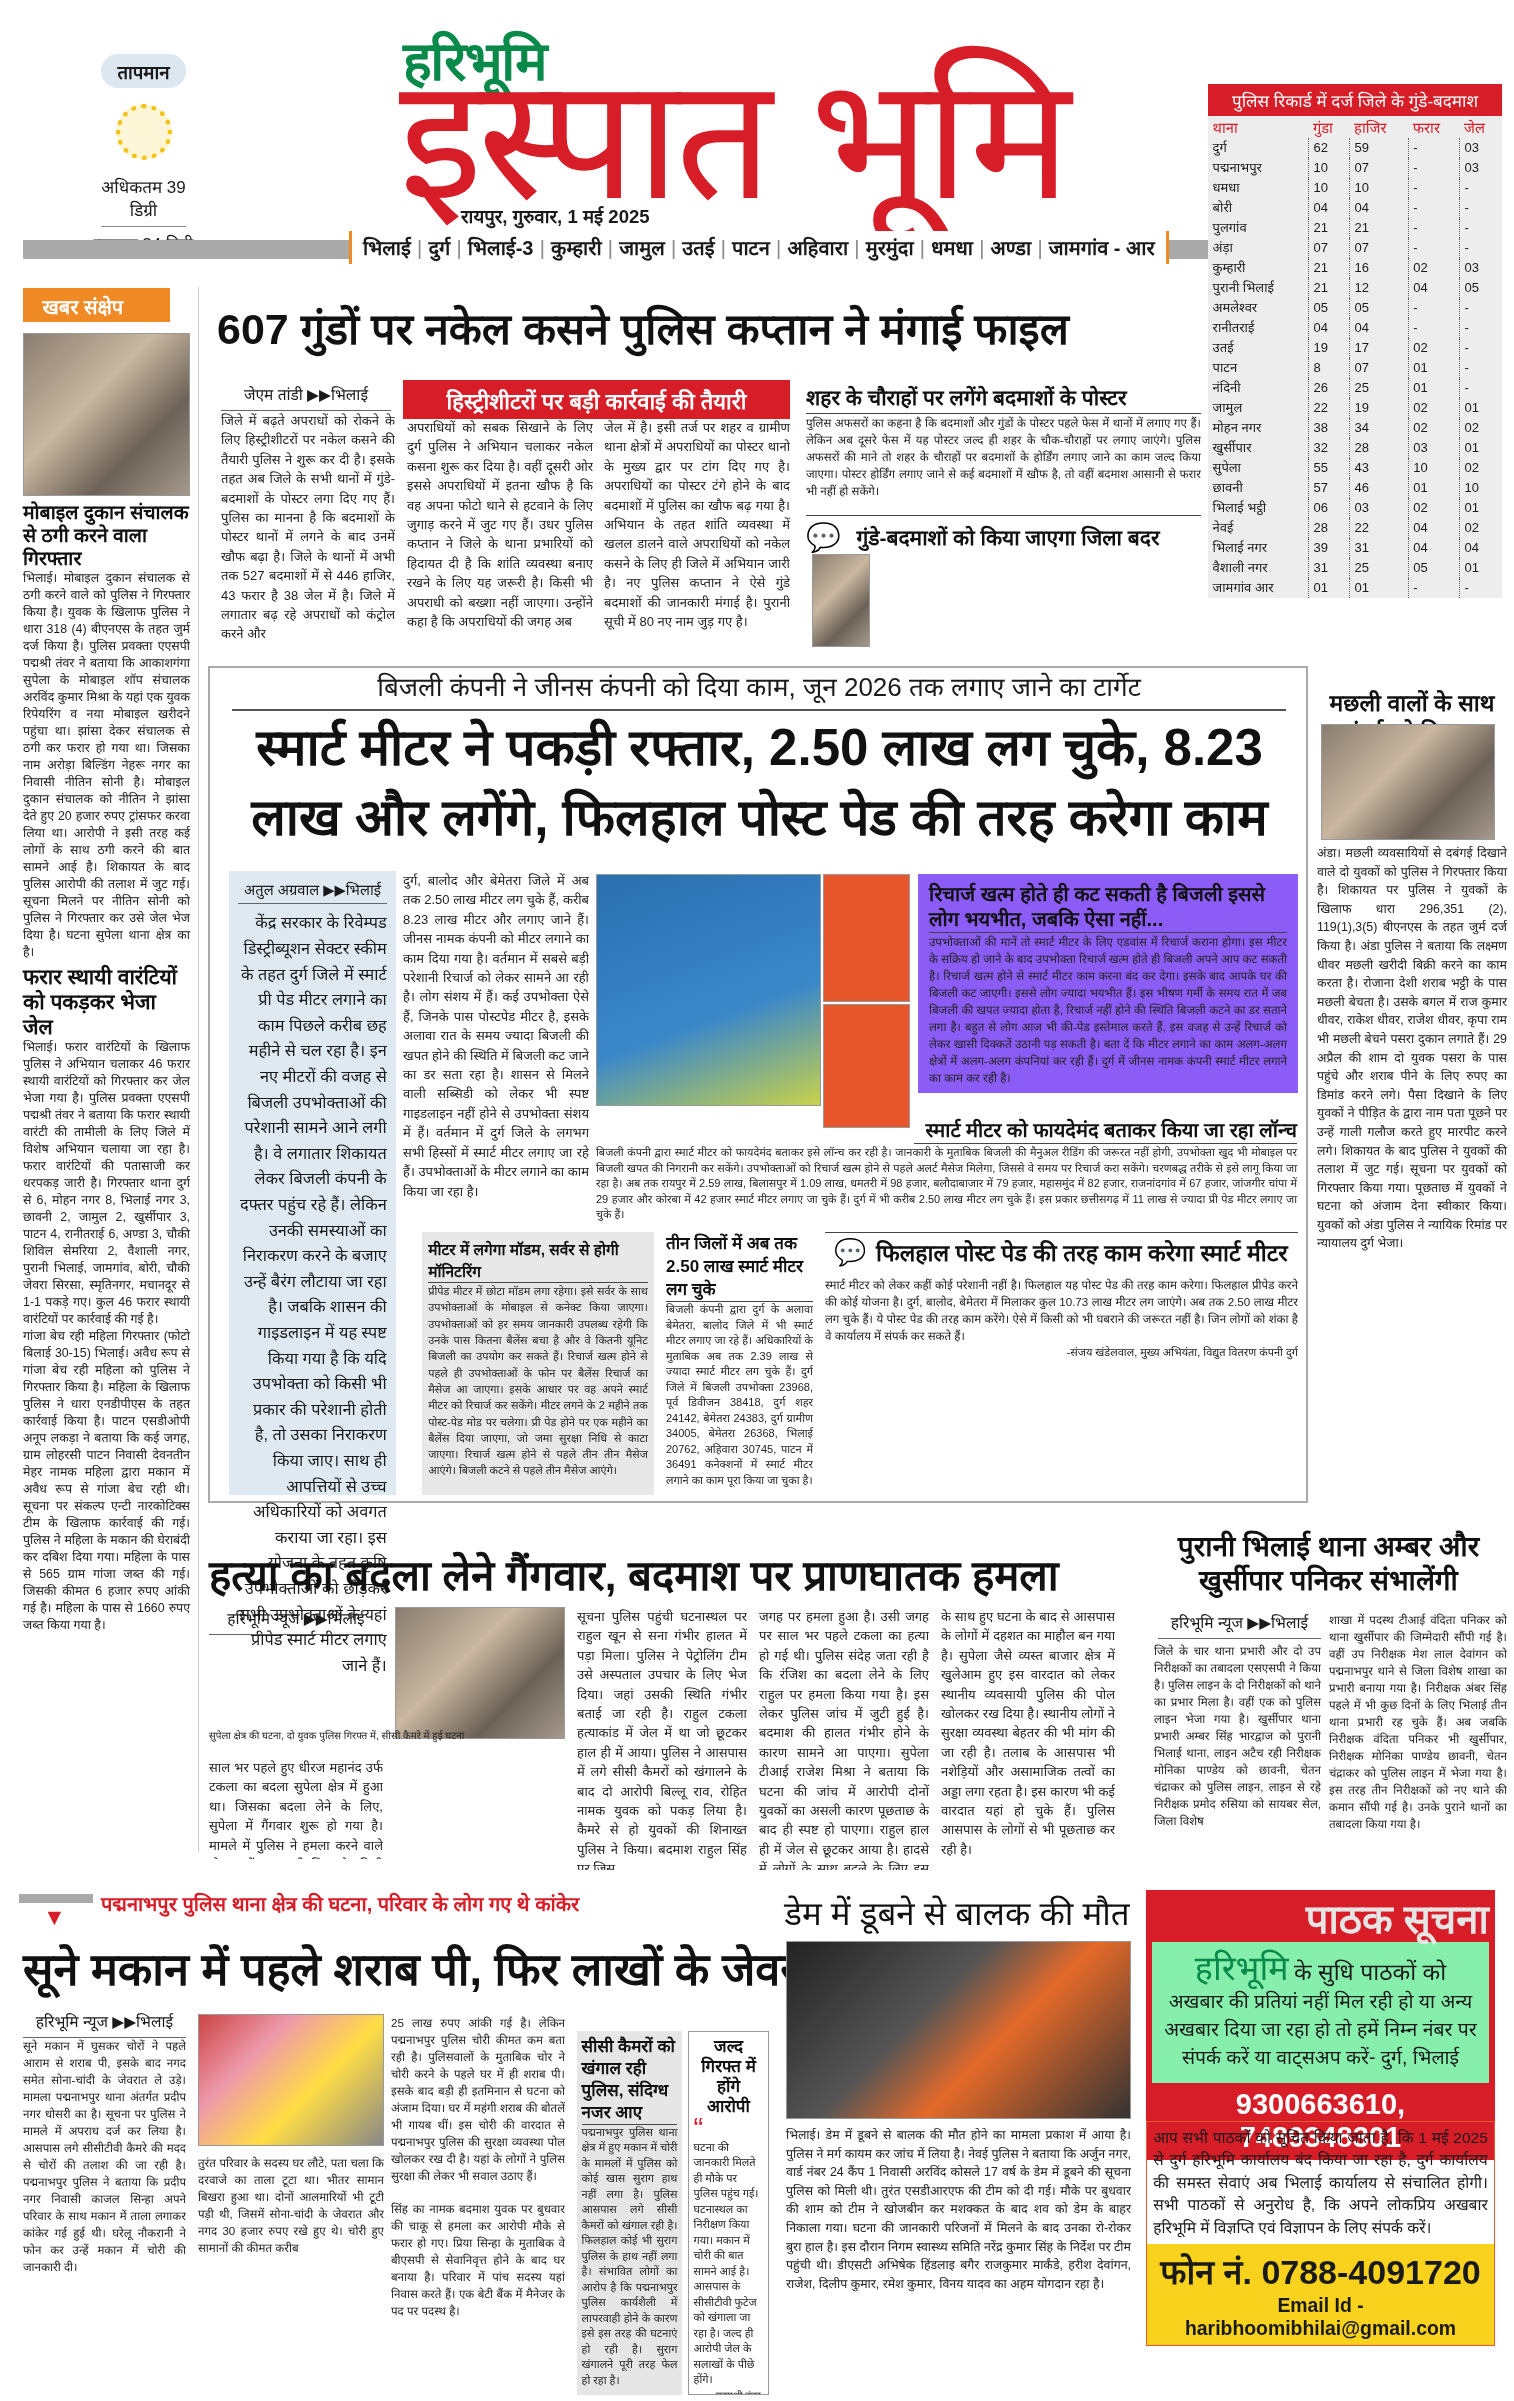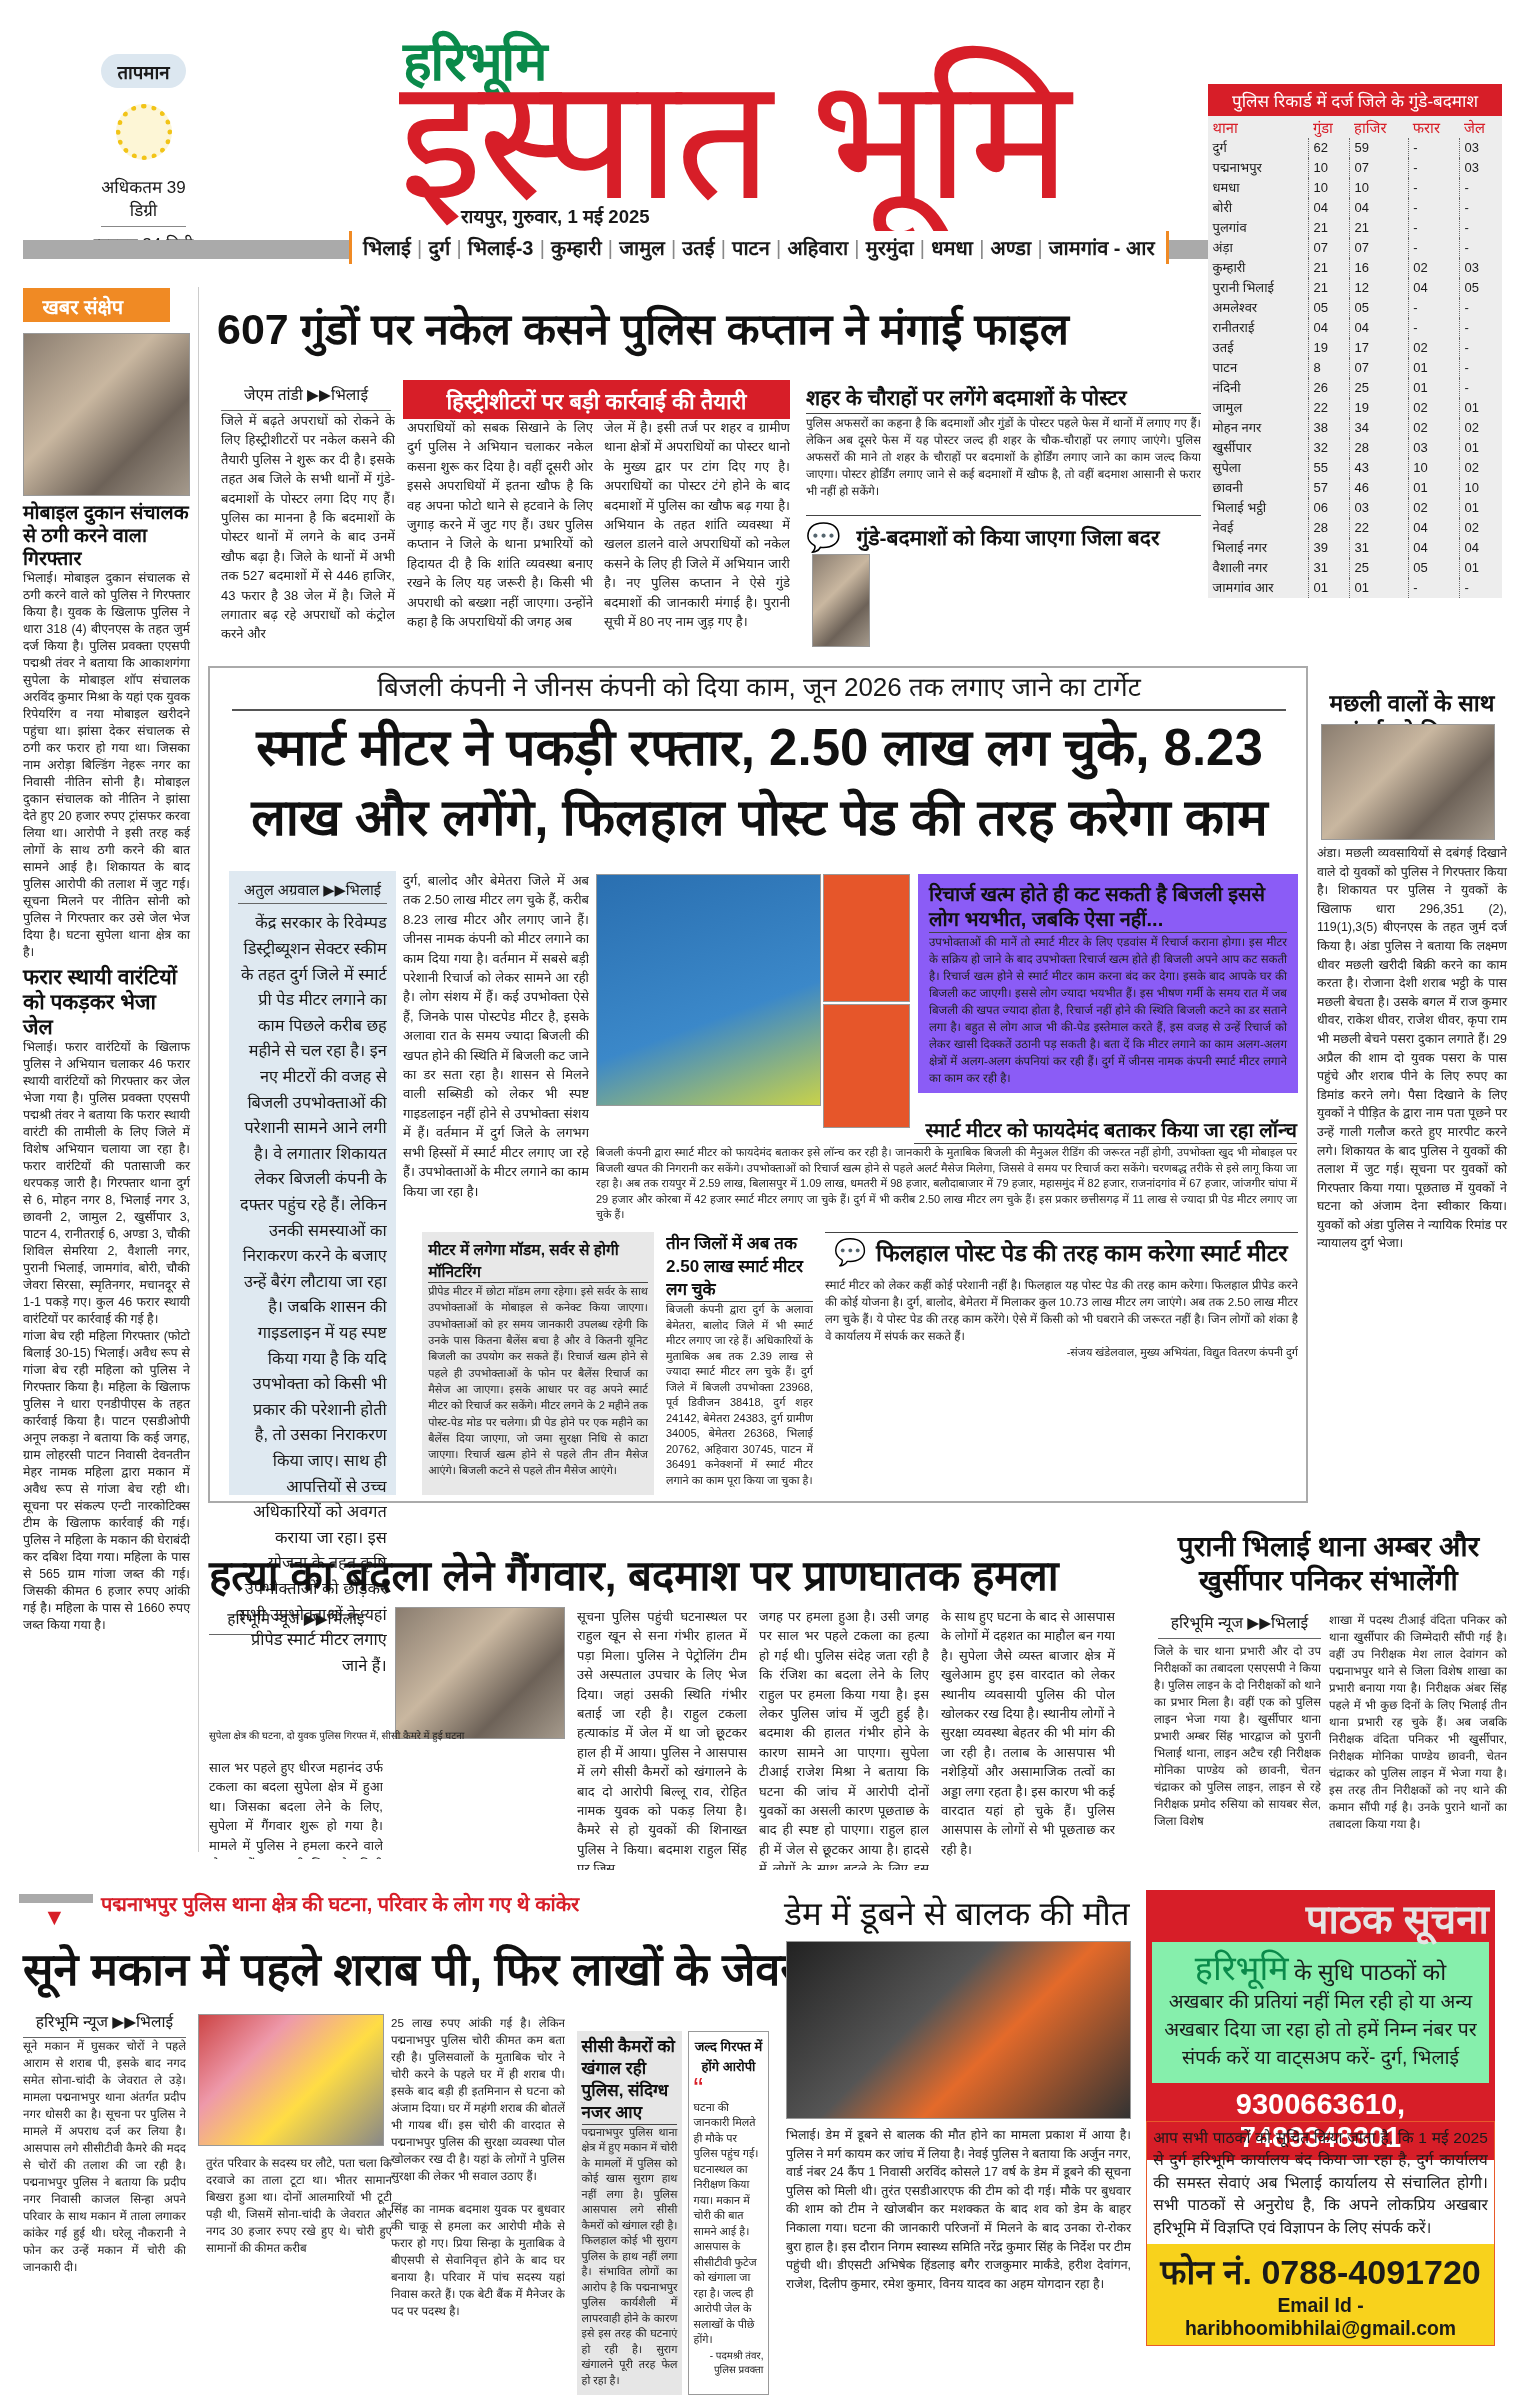--- a/index.html
+++ b/index.html
@@ -337,29 +337,29 @@
 <div class="abs txt-sm" style="left:1154px;top:1642px;width:167px;height:225px;overflow:hidden">जिले के चार थाना प्रभारी और दो उप निरीक्षकों का तबादला एसएसपी ने किया है। पुलिस लाइन के दो निरीक्षकों को थाने का प्रभार मिला है। वहीं एक को पुलिस लाइन भेजा गया है। खुर्सीपार थाना प्रभारी अम्बर सिंह भारद्वाज को पुरानी भिलाई थाना, लाइन अटैच रही निरीक्षक मोनिका पाण्डेय को छावनी, चेतन चंद्राकर को पुलिस लाइन, लाइन से रहे निरीक्षक प्रमोद रुसिया को सायबर सेल, जिला विशेष</div>
 <div class="abs txt-sm" style="left:1329px;top:1611px;width:178px;height:256px;overflow:hidden">शाखा में पदस्थ टीआई वंदिता पनिकर को थाना खुर्सीपार की जिम्मेदारी सौंपी गई है। वहीं उप निरीक्षक मेश लाल देवांगन को पद्मनाभपुर थाने से जिला विशेष शाखा का प्रभारी बनाया गया है। निरीक्षक अंबर सिंह पहले में भी कुछ दिनों के लिए भिलाई तीन थाना प्रभारी रह चुके हैं। अब जबकि निरीक्षक वंदिता पनिकर भी खुर्सीपार, निरीक्षक मोनिका पाण्डेय छावनी, चेतन चंद्राकर को पुलिस लाइन में भेजा गया है। इस तरह तीन निरीक्षकों को नए थाने की कमान सौंपी गई है। उनके पुराने थानों का तबादला किया गया है।</div>
 
 <div class="abs" style="left:19.4px;top:1894px;width:74px;height:9.3px;background:#aaa"></div>
 <div class="abs" style="left:43px;top:1904px;color:#d71e28;font-size:23px">▼</div>
 <div id="theft-kicker" class="abs">पद्मनाभपुर पुलिस थाना क्षेत्र की घटना, परिवार के लोग गए थे कांकेर</div>
 <div id="theft-h" class="abs hl">सूने मकान में पहले शराब पी, फिर लाखों के जेवरात ले उड़े</div>
 <div class="abs byline" style="left:23px;top:2010px;width:163px">हरिभूमि न्यूज ▶▶भिलाई</div>
 <div class="abs txt-sm" style="left:23px;top:2037px;width:163px;height:356px;overflow:hidden">सूने मकान में घुसकर चोरों ने पहले आराम से शराब पी, इसके बाद नगद समेत सोना-चांदी के जेवरात ले उड़े। मामला पद्मनाभपुर थाना अंतर्गत प्रदीप नगर धोसरी का है। सूचना पर पुलिस ने मामले में अपराध दर्ज कर लिया है। आसपास लगे सीसीटीवी कैमरे की मदद से चोरों की तलाश की जा रही है। पद्मनाभपुर पुलिस ने बताया कि प्रदीप नगर निवासी काजल सिन्हा अपने परिवार के साथ मकान में ताला लगाकर कांकेर गई हुई थी। घरेलू नौकरानी ने फोन कर उन्हें मकान में चोरी की जानकारी दी।</div>
 <div class="abs photo" style="left:198px;top:2014px;width:186px;height:132px;background:linear-gradient(135deg,#c44,#e9a,#fd4 60%,#888)"></div>
-<div class="abs txt-sm" style="left:206px;top:2154px;width:186px;height:240px;overflow:hidden">तुरंत परिवार के सदस्य घर लौटे, पता चला कि दरवाजे का ताला टूटा था। भीतर सामान बिखरा हुआ था। दोनों आलमारियों भी टूटी पड़ी थी, जिसमें सोना-चांदी के जेवरात और नगद 30 हजार रुपए रखे हुए थे। चोरी हुए सामानों की कीमत करीब</div>
+<div class="abs txt-sm" style="left:198px;top:2154px;width:186px;height:240px;overflow:hidden">तुरंत परिवार के सदस्य घर लौटे, पता चला कि दरवाजे का ताला टूटा था। भीतर सामान बिखरा हुआ था। दोनों आलमारियों भी टूटी पड़ी थी, जिसमें सोना-चांदी के जेवरात और नगद 30 हजार रुपए रखे हुए थे। चोरी हुए सामानों की कीमत करीब</div>
 <div class="abs txt-sm" style="left:391px;top:2014px;width:174px;height:178px;overflow:hidden">25 लाख रुपए आंकी गई है। लेकिन पद्मनाभपुर पुलिस चोरी कीमत कम बता रही है। पुलिसवालों के मुताबिक चोर ने चोरी करने के पहले घर में ही शराब पी। इसके बाद बड़ी ही इतमिनान से घटना को अंजाम दिया। घर में महंगी शराब की बोतलें भी गायब थीं। इस चोरी की वारदात से पद्मनाभपुर पुलिस की सुरक्षा व्यवस्था पोल खोलकर रख दी है। यहां के लोगों ने पुलिस सुरक्षा की लेकर भी सवाल उठाए हैं।</div>
 <div class="abs txt-sm" style="left:391px;top:2200px;width:174px;height:194px;overflow:hidden">सिंह का नामक बदमाश युवक पर बुधवार की चाकू से हमला कर आरोपी मौके से फरार हो गए। प्रिया सिन्हा के मुताबिक वे बीएसपी से सेवानिवृत्त होने के बाद घर बनाया है। परिवार में पांच सदस्य यहां निवास करते हैं। एक बेटी बैंक में मैनेजर के पद पर पदस्थ है।</div>
 <div class="abs" style="left:577px;top:2031px;width:105px;background:#e6e6e6;padding:4.6px;height:364px;overflow:hidden">
   <div class="hl" style="font-size:17px;line-height:22px;border-bottom:1.5px solid #444">सीसी कैमरों को खंगाल रही पुलिस, संदिग्ध नजर आए</div>
   <div class="txt-sm" style="font-size:11px;line-height:15.5px">पद्मनाभपुर पुलिस थाना क्षेत्र में हुए मकान में चोरी के मामलों में पुलिस को कोई खास सुराग हाथ नहीं लगा है। पुलिस आसपास लगे सीसी कैमरों को खंगाल रही है। फिलहाल कोई भी सुराग पुलिस के हाथ नहीं लगा है। संभावित लोगों का आरोप है कि पद्मनाभपुर पुलिस कार्यशैली में लापरवाही होने के कारण इसे इस तरह की घटनाएं हो रही है। सुराग खंगालने पूरी तरह फेल हो रहा है।</div>
 </div>
 <div class="abs" style="left:688px;top:2031px;width:81px;border:1.5px solid #999;padding:4.6px;height:364px;overflow:hidden">
-  <div class="hl" style="font-size:13px;line-height:20px;text-align:center">जल्द गिरफ्त में होंगे आरोपी</div>
+  <div class="hl" style="font-size:17px;line-height:20px;text-align:center">जल्द गिरफ्त में होंगे आरोपी</div>
   <div style="color:#d71e28;font-size:29px;line-height:23px">“</div>
   <div class="txt-sm" style="font-size:11px;line-height:15.5px;text-align:left">घटना की जानकारी मिलते ही मौके पर पुलिस पहुंच गई। घटनास्थल का निरीक्षण किया गया। मकान में चोरी की बात सामने आई है। आसपास के सीसीटीवी फुटेज को खंगाला जा रहा है। जल्द ही आरोपी जेल के सलाखों के पीछे होंगे।</div>
   <div style="font-size:10px;text-align:right">- पदमश्री तंवर, पुलिस प्रवक्ता</div>
 </div>
 
 <div id="dam-h" class="abs hl" style="left:779px;width:356px;font-size:33px">डेम में डूबने से बालक की मौत</div>
 <div class="abs photo" style="left:786px;top:1941px;width:345px;height:178px;background:linear-gradient(135deg,#222,#555 40%,#e46a2a 60%,#333)"></div>
 <div class="abs txt" style="left:786px;top:2126px;width:345px;font-size:12.4px;line-height:18.6px">भिलाई। डेम में डूबने से बालक की मौत होने का मामला प्रकाश में आया है। पुलिस ने मर्ग कायम कर जांच में लिया है। नेवई पुलिस ने बताया कि अर्जुन नगर, वार्ड नंबर 24 कैंप 1 निवासी अरविंद कोसले 17 वर्ष के डेम में डूबने की सूचना पुलिस को मिली थी। तुरंत एसडीआरएफ की टीम को दी गई। मौके पर बुधवार की शाम को टीम ने खोजबीन कर मशक्कत के बाद शव को डेम के बाहर निकाला गया। घटना की जानकारी परिजनों में मिलने के बाद उनका रो-रोकर बुरा हाल है। इस दौरान निगम स्वास्थ्य समिति नरेंद्र कुमार सिंह के निर्देश पर टीम पहुंची थी। डीएसटी अभिषेक हिंडलाइ बगैर राजकुमार मार्कंडे, हरीश देवांगन, राजेश, दिलीप कुमार, रमेश कुमार, विनय यादव का अहम योगदान रहा है।</div>
 
 <div id="notice" class="abs">

